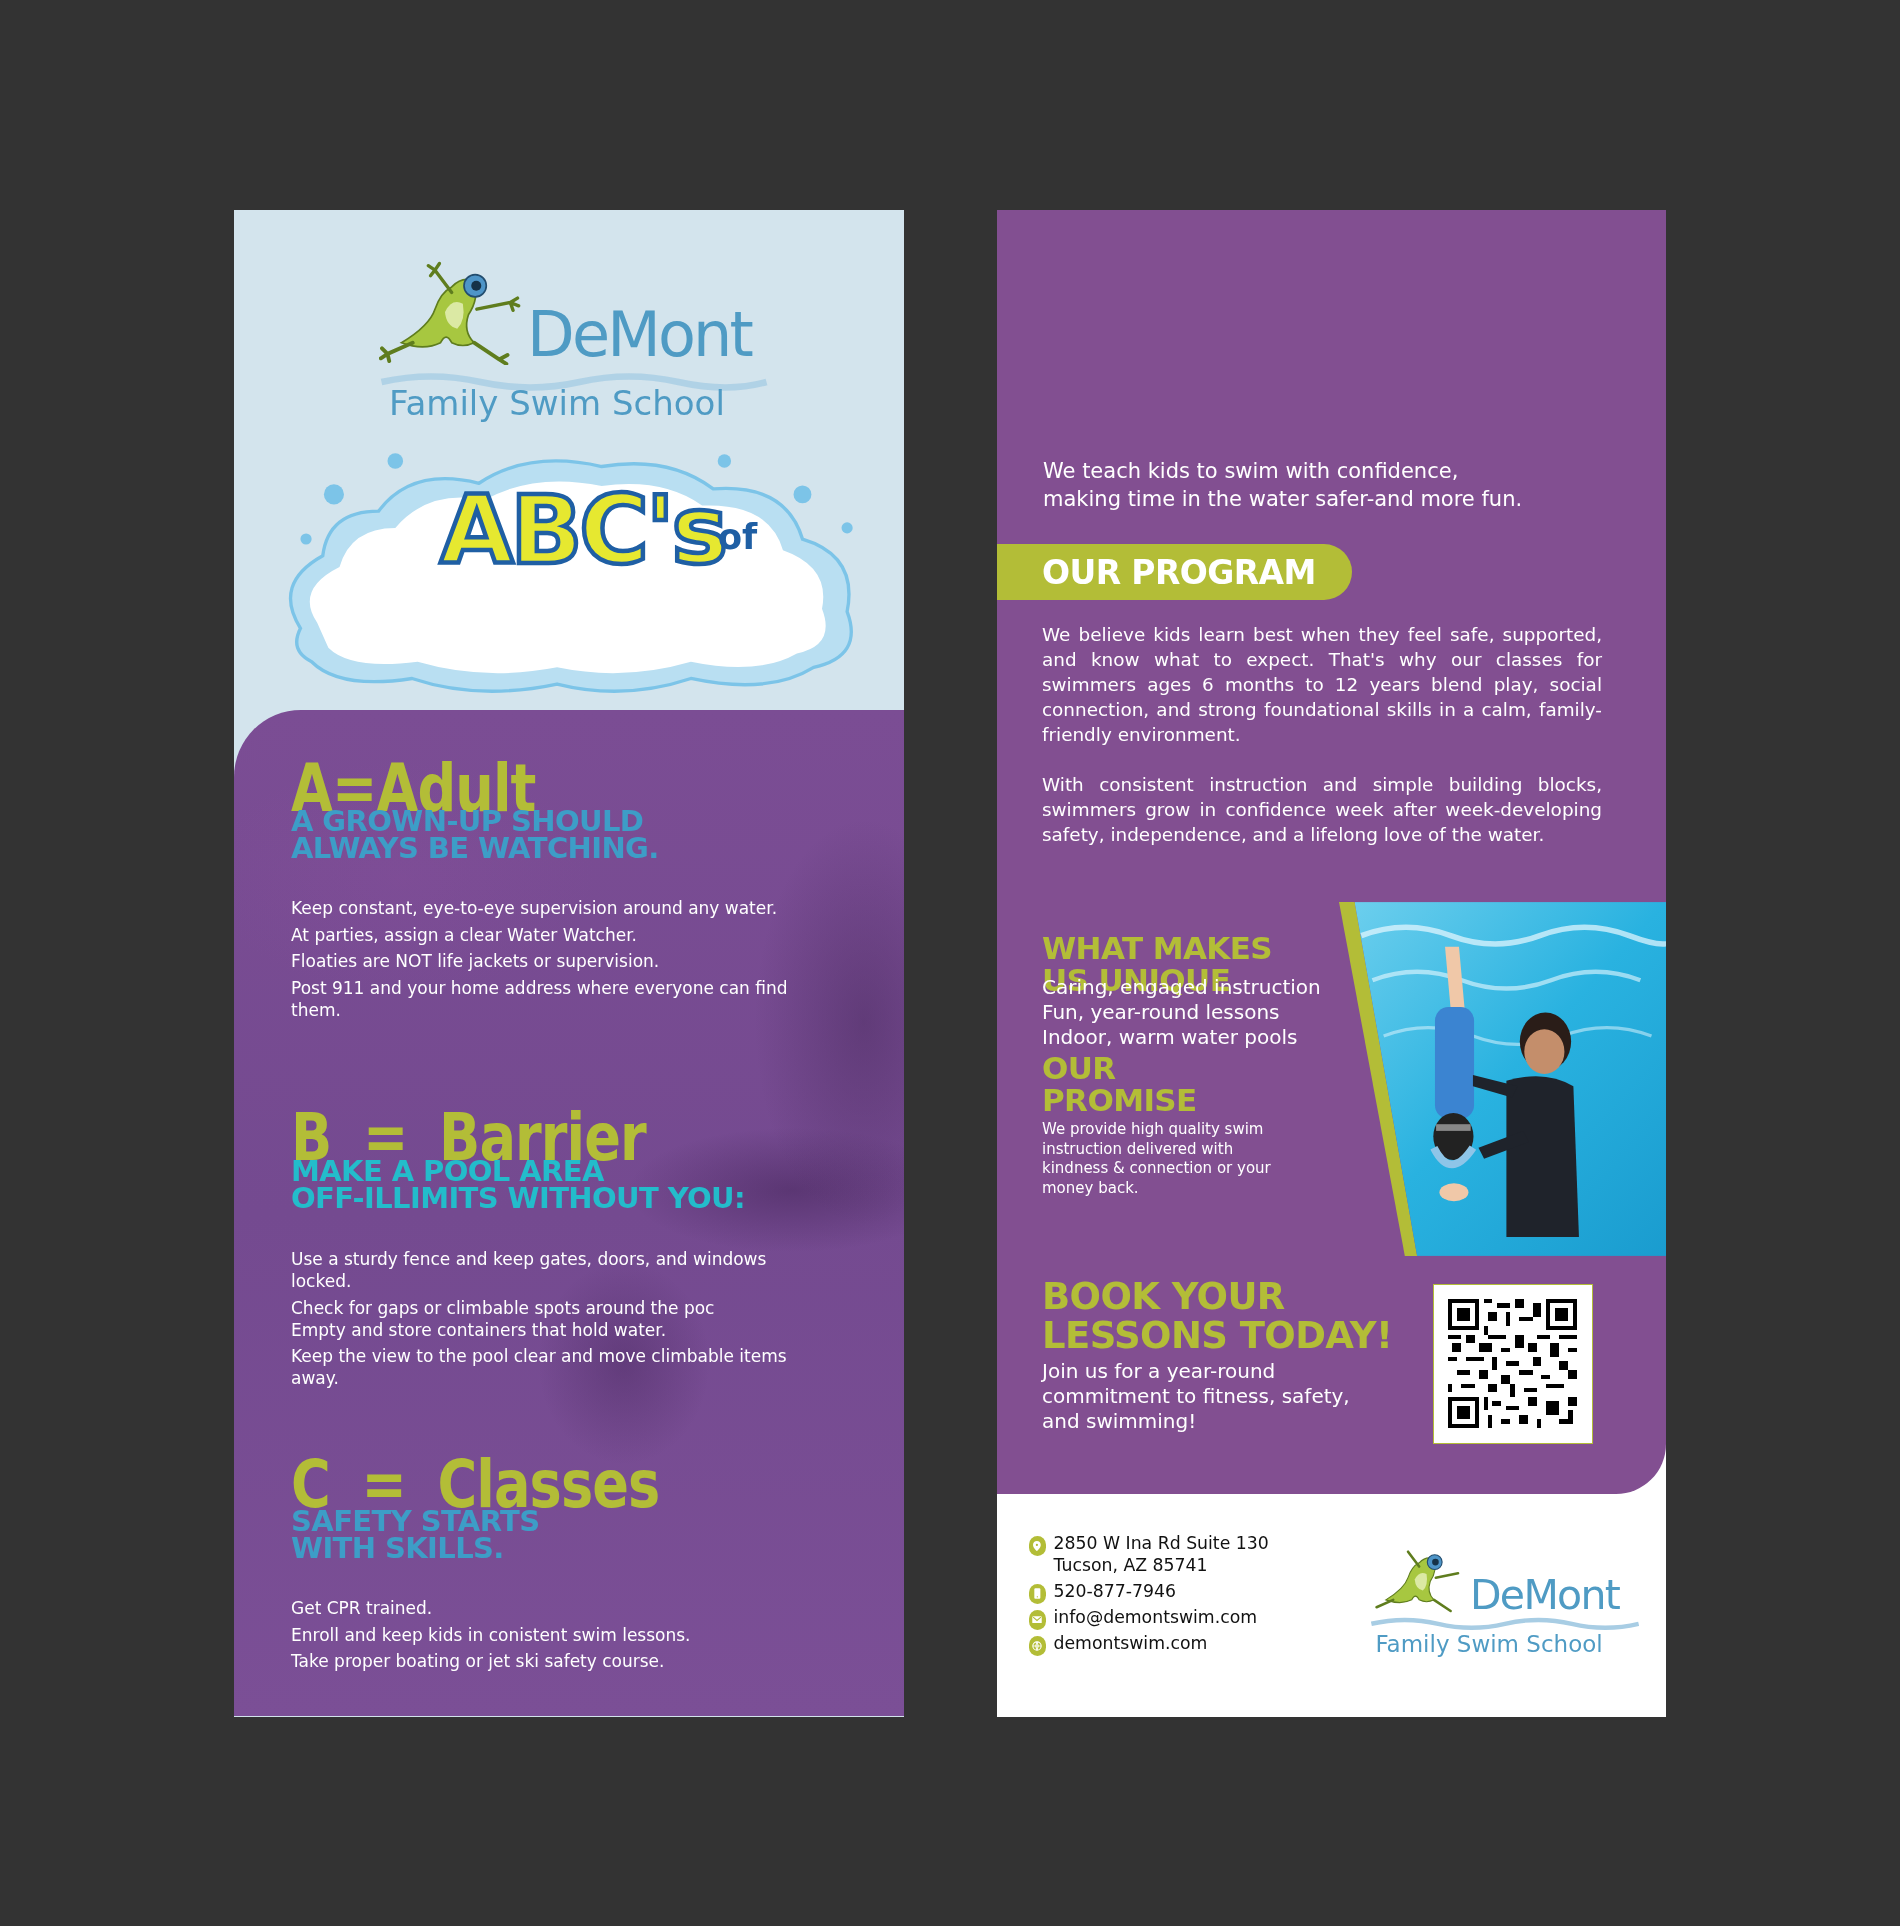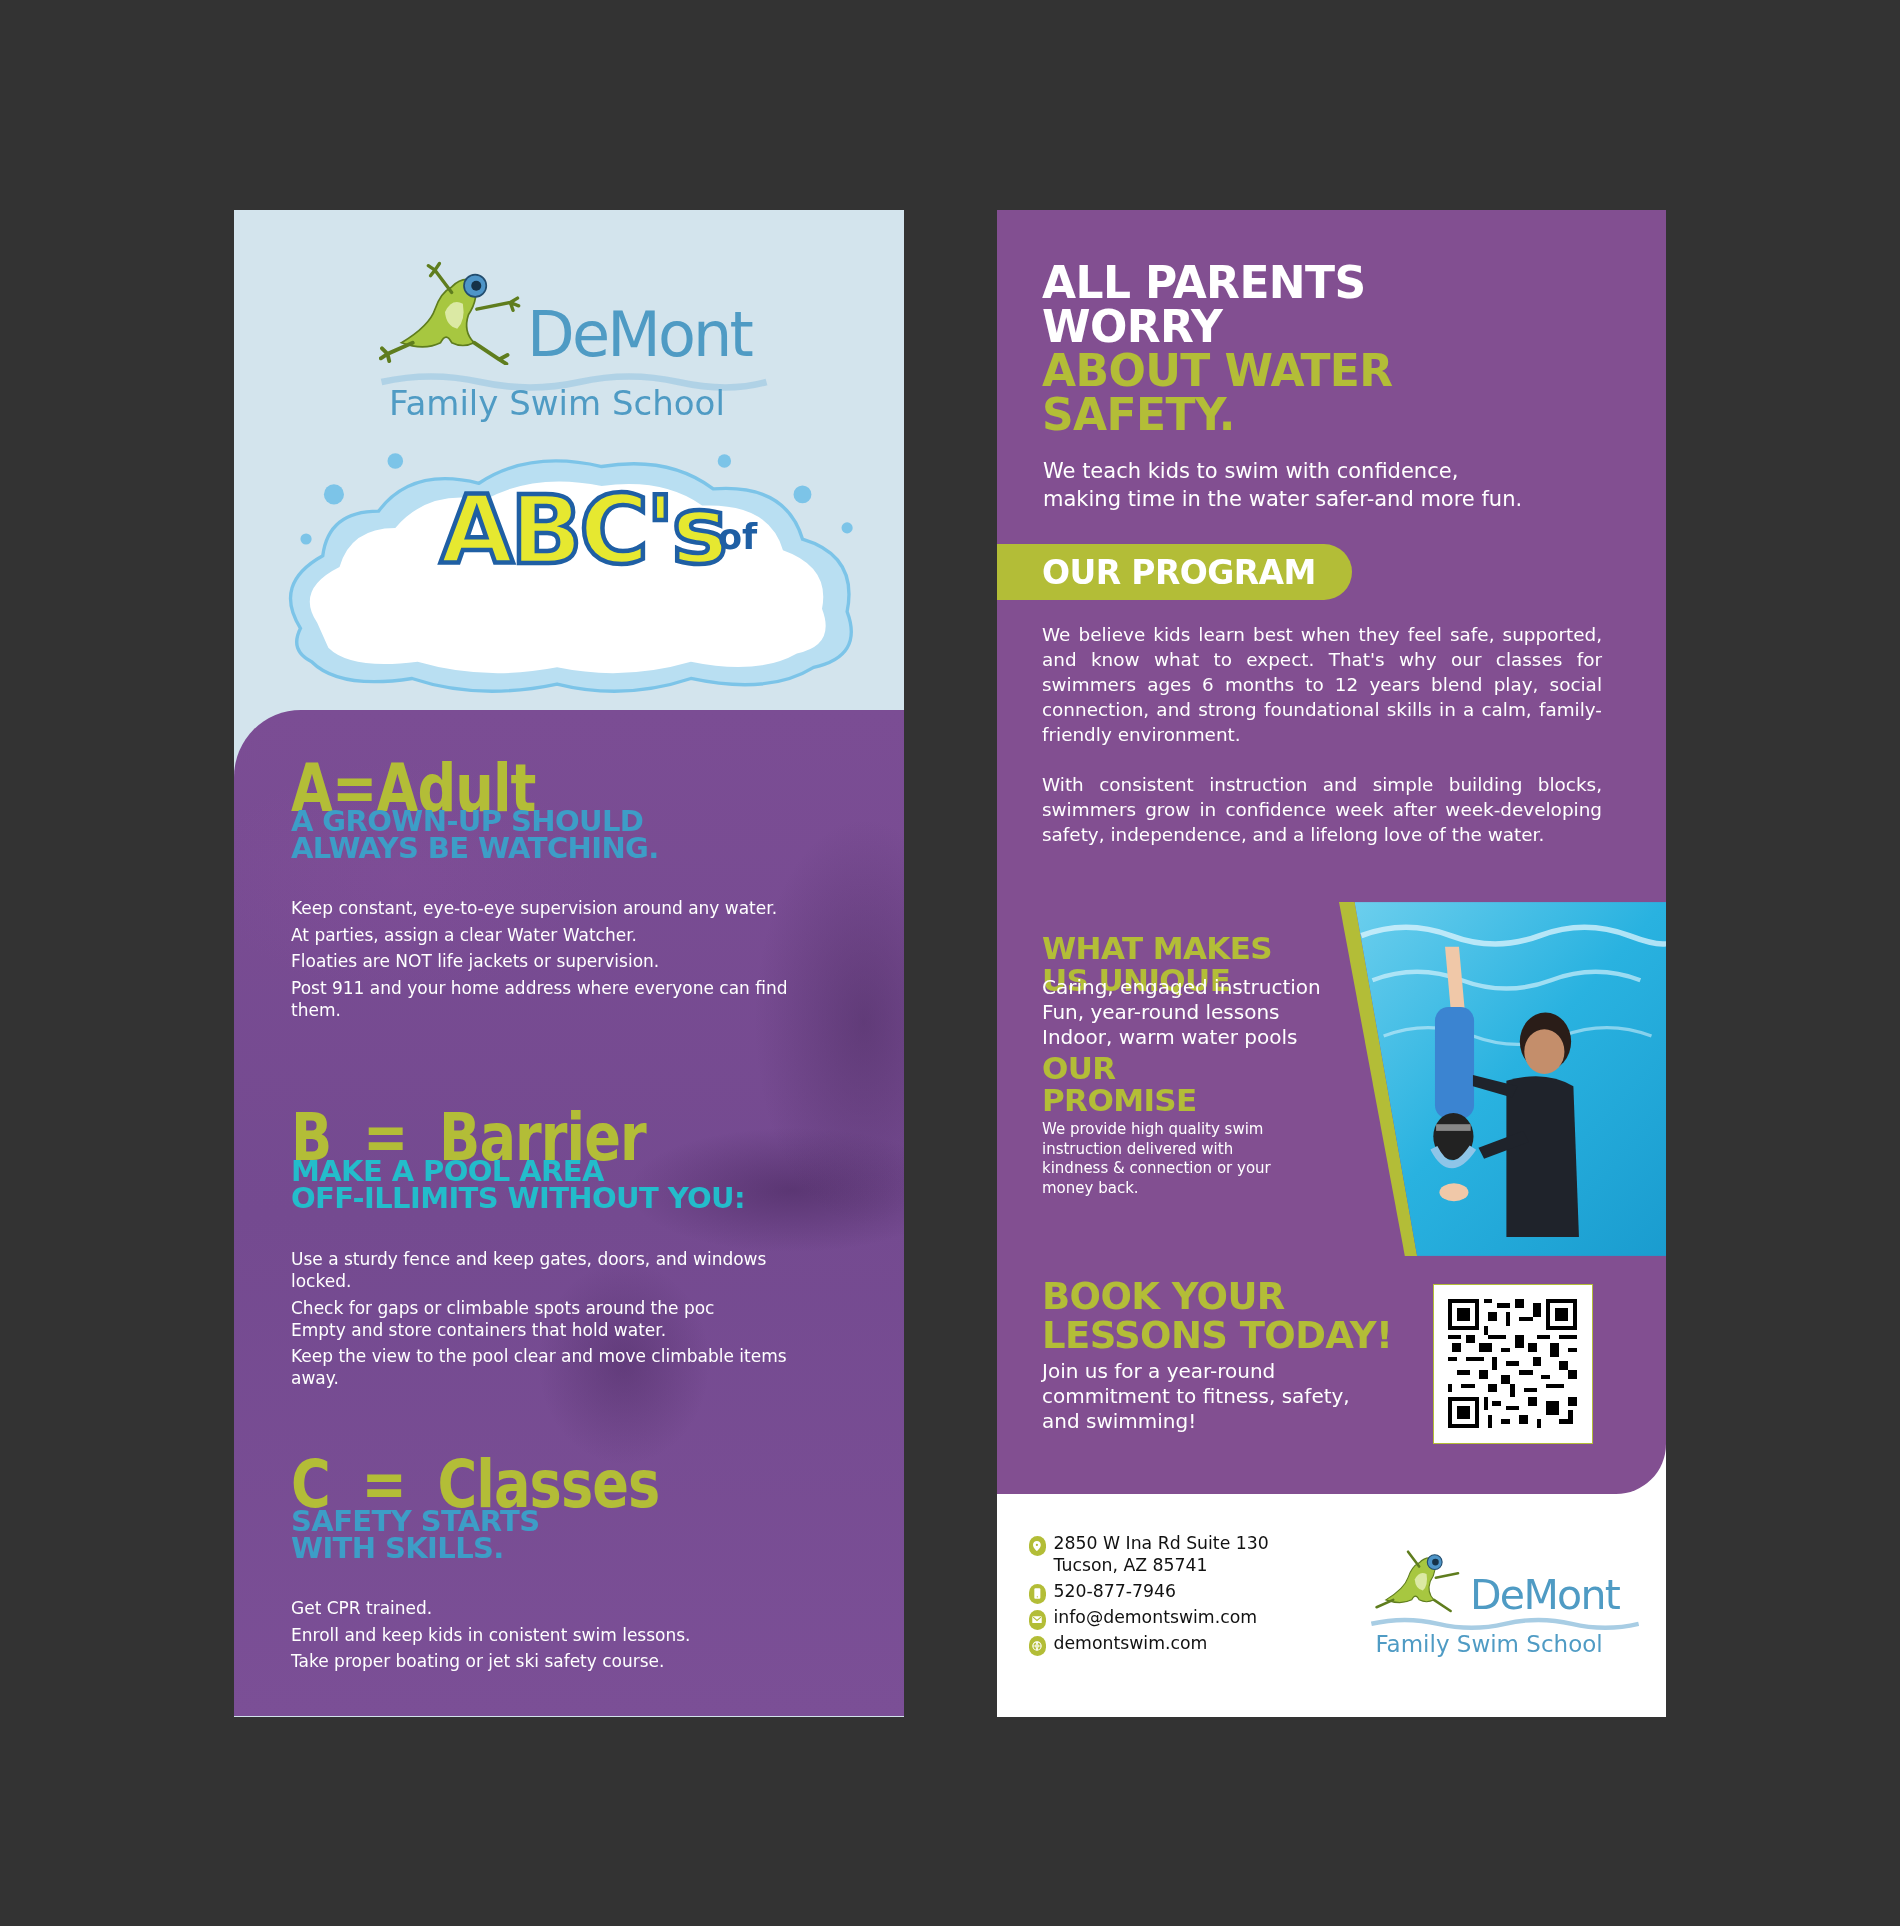--- a/index.html
+++ b/index.html
@@ -124,26 +124,20 @@
       <div>Get CPR trained.</div>
       <div>Enroll and keep kids in conistent swim lessons.</div>
       <div>Take proper boating or jet ski safety course.</div>
     </div>
   </div>
 </section>
 
 <section id="right-panel" class="abs">
   <div id="right-purple" class="abs"></div>
 
-  <div class="abs hero-title" style="left:45px;top:51px;">
-    <div class="hero-white">ALL PARENTS</div>
-    <div class="hero-white">WORRY</div>
-    <div class="hero-green">ABOUT WATER</div>
-    <div class="hero-green">SAFETY.</div>
-  </div>
 
   <div class="abs lead" style="left:46px;top:247px;">
     <div>We teach kids to swim with confidence,</div>
     <div>making time in the water safer-and more fun.</div>
   </div>
 
   <div class="abs pill">
     <span>OUR PROGRAM</span>
   </div>
 

